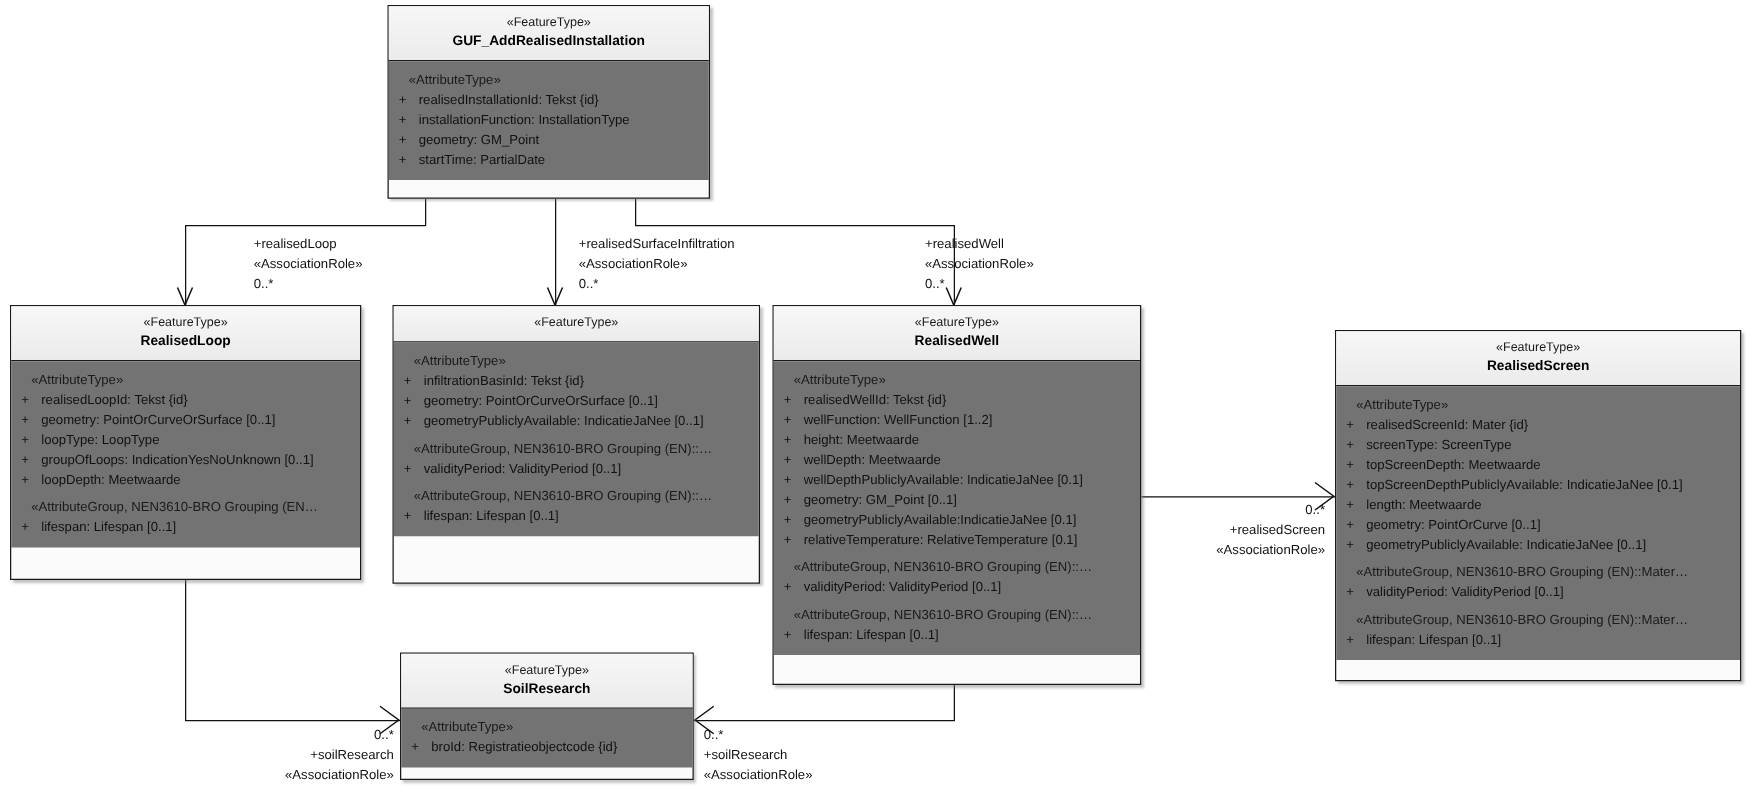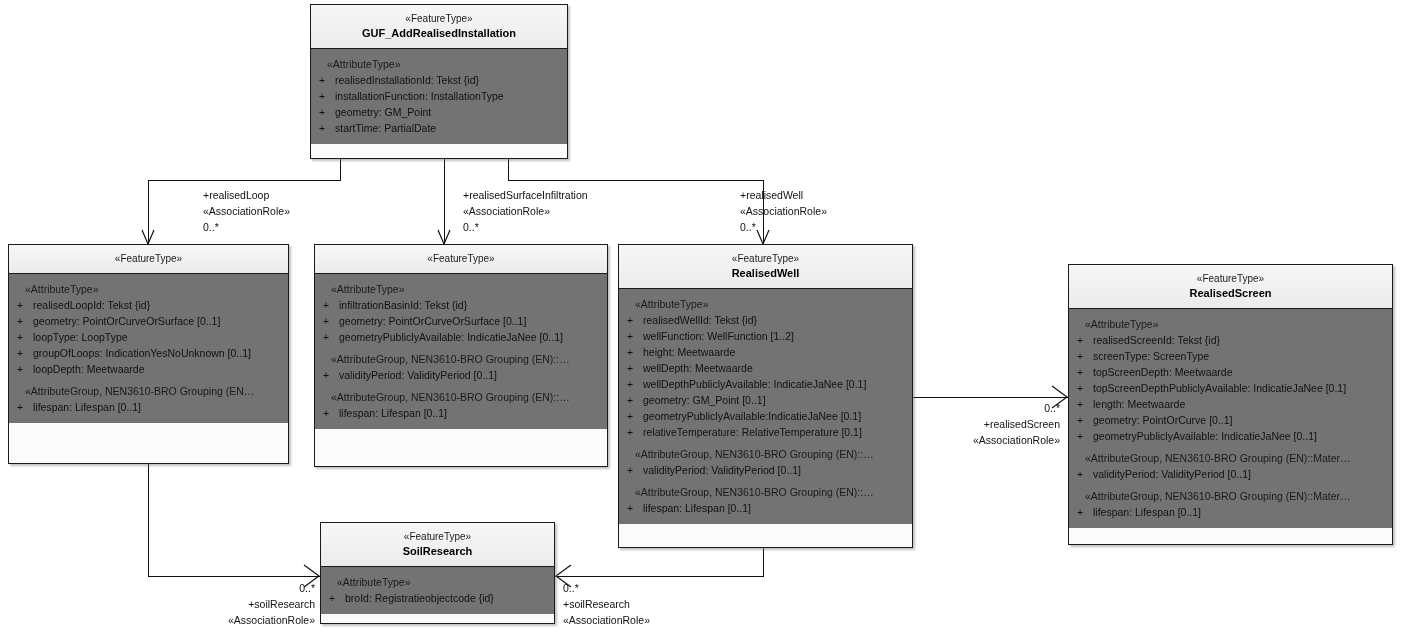--- a/index.html
+++ b/index.html
@@ -212,20 +212,21 @@
       <div class="attr-row">
         <span class="attr-vis">+</span>
         <span class="attr-text">startTime: PartialDate</span>
       </div>
     </div>
   </div>
 
   <div class="uml-class" style="left:8px; top:244px; width:281px; height:220px;">
     <div class="uml-header">
       <div class="stereotype">«FeatureType»</div>
+      <div class="classname">RealisedLoop</div>
     </div>
     <div class="uml-body">
       <div class="attr-group-label">«AttributeType»</div>
       <div class="attr-row">
         <span class="attr-vis">+</span>
         <span class="attr-text">realisedLoopId: Tekst {id}</span>
       </div>
       <div class="attr-row">
         <span class="attr-vis">+</span>
         <span class="attr-text">geometry: PointOrCurveOrSurface [0..1]</span>
@@ -340,21 +341,21 @@
 
   <div class="uml-class" style="left:1068px; top:264px; width:325px; height:281px;">
     <div class="uml-header">
       <div class="stereotype">«FeatureType»</div>
       <div class="classname">RealisedScreen</div>
     </div>
     <div class="uml-body">
       <div class="attr-group-label">«AttributeType»</div>
       <div class="attr-row">
         <span class="attr-vis">+</span>
-        <span class="attr-text">realisedScreenId: Tekst {id}</span>
+        <span class="attr-text">realisedScreenId: Mater {id}</span>
       </div>
       <div class="attr-row">
         <span class="attr-vis">+</span>
         <span class="attr-text">screenType: ScreenType</span>
       </div>
       <div class="attr-row">
         <span class="attr-vis">+</span>
         <span class="attr-text">topScreenDepth: Meetwaarde</span>
       </div>
       <div class="attr-row">

